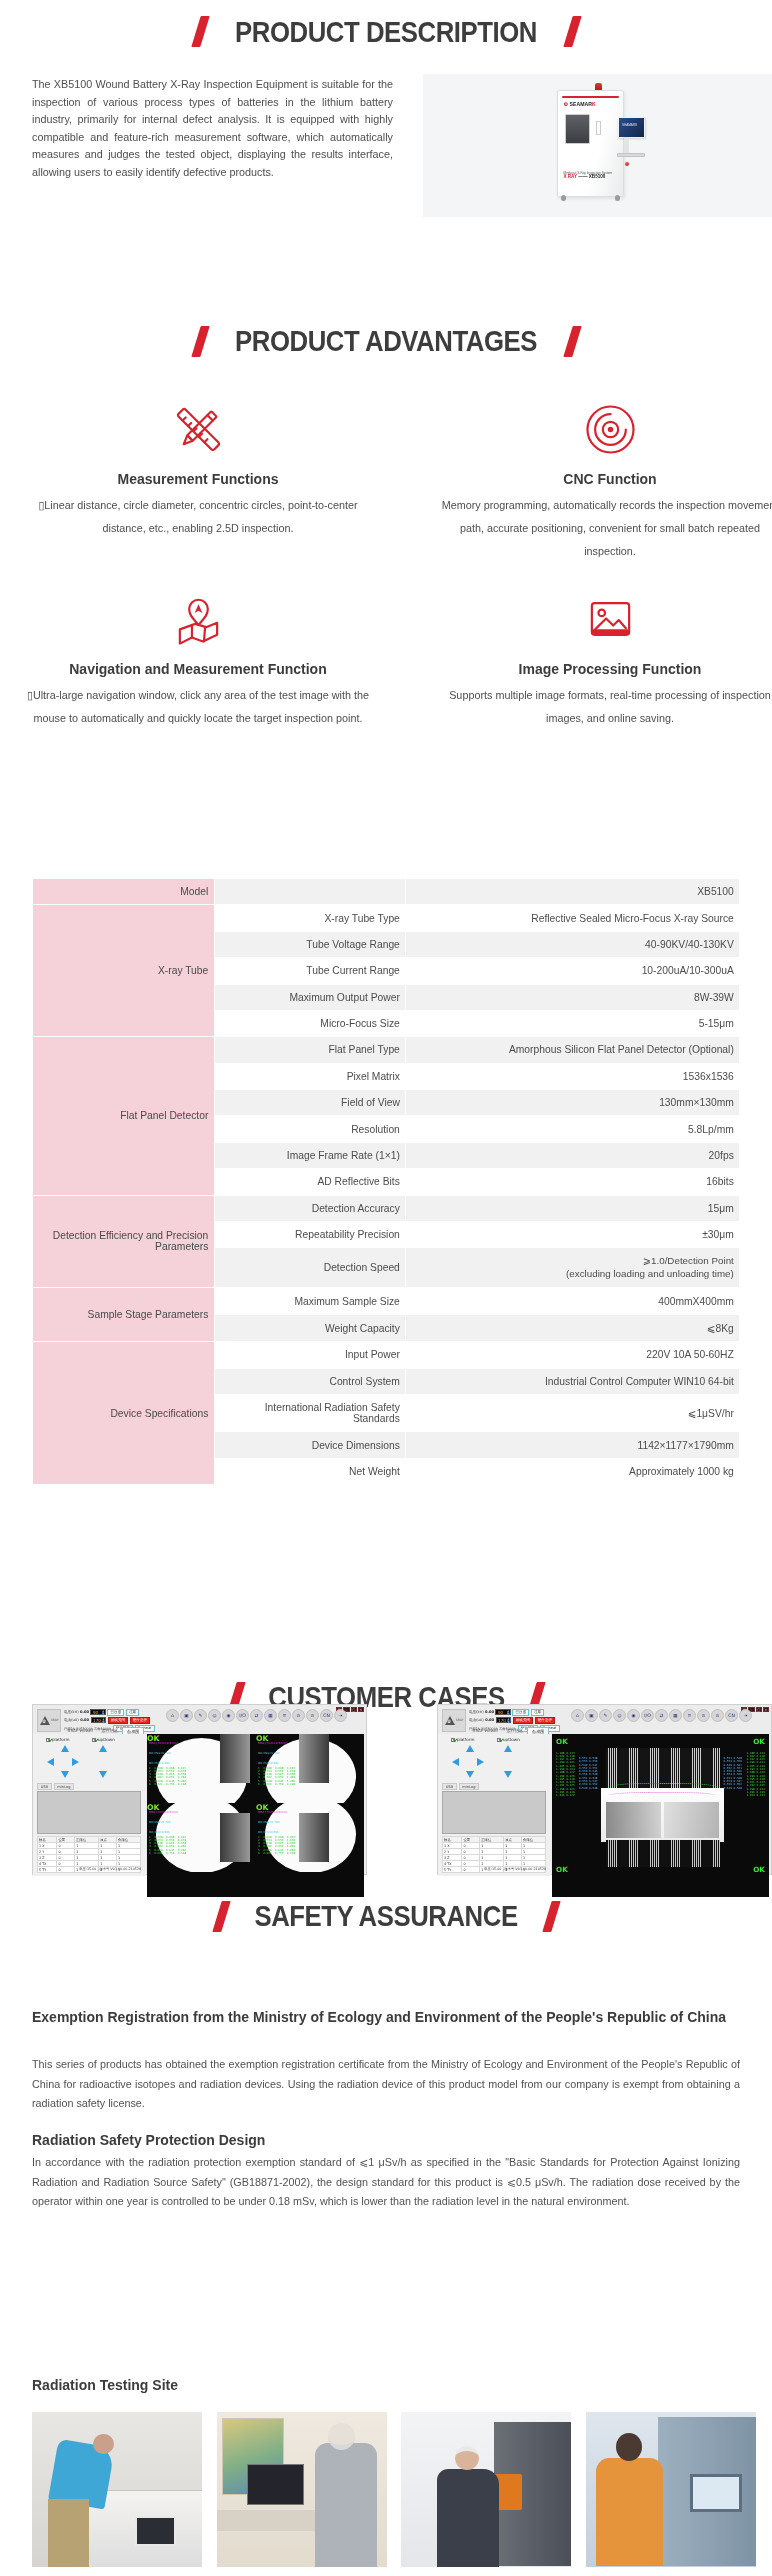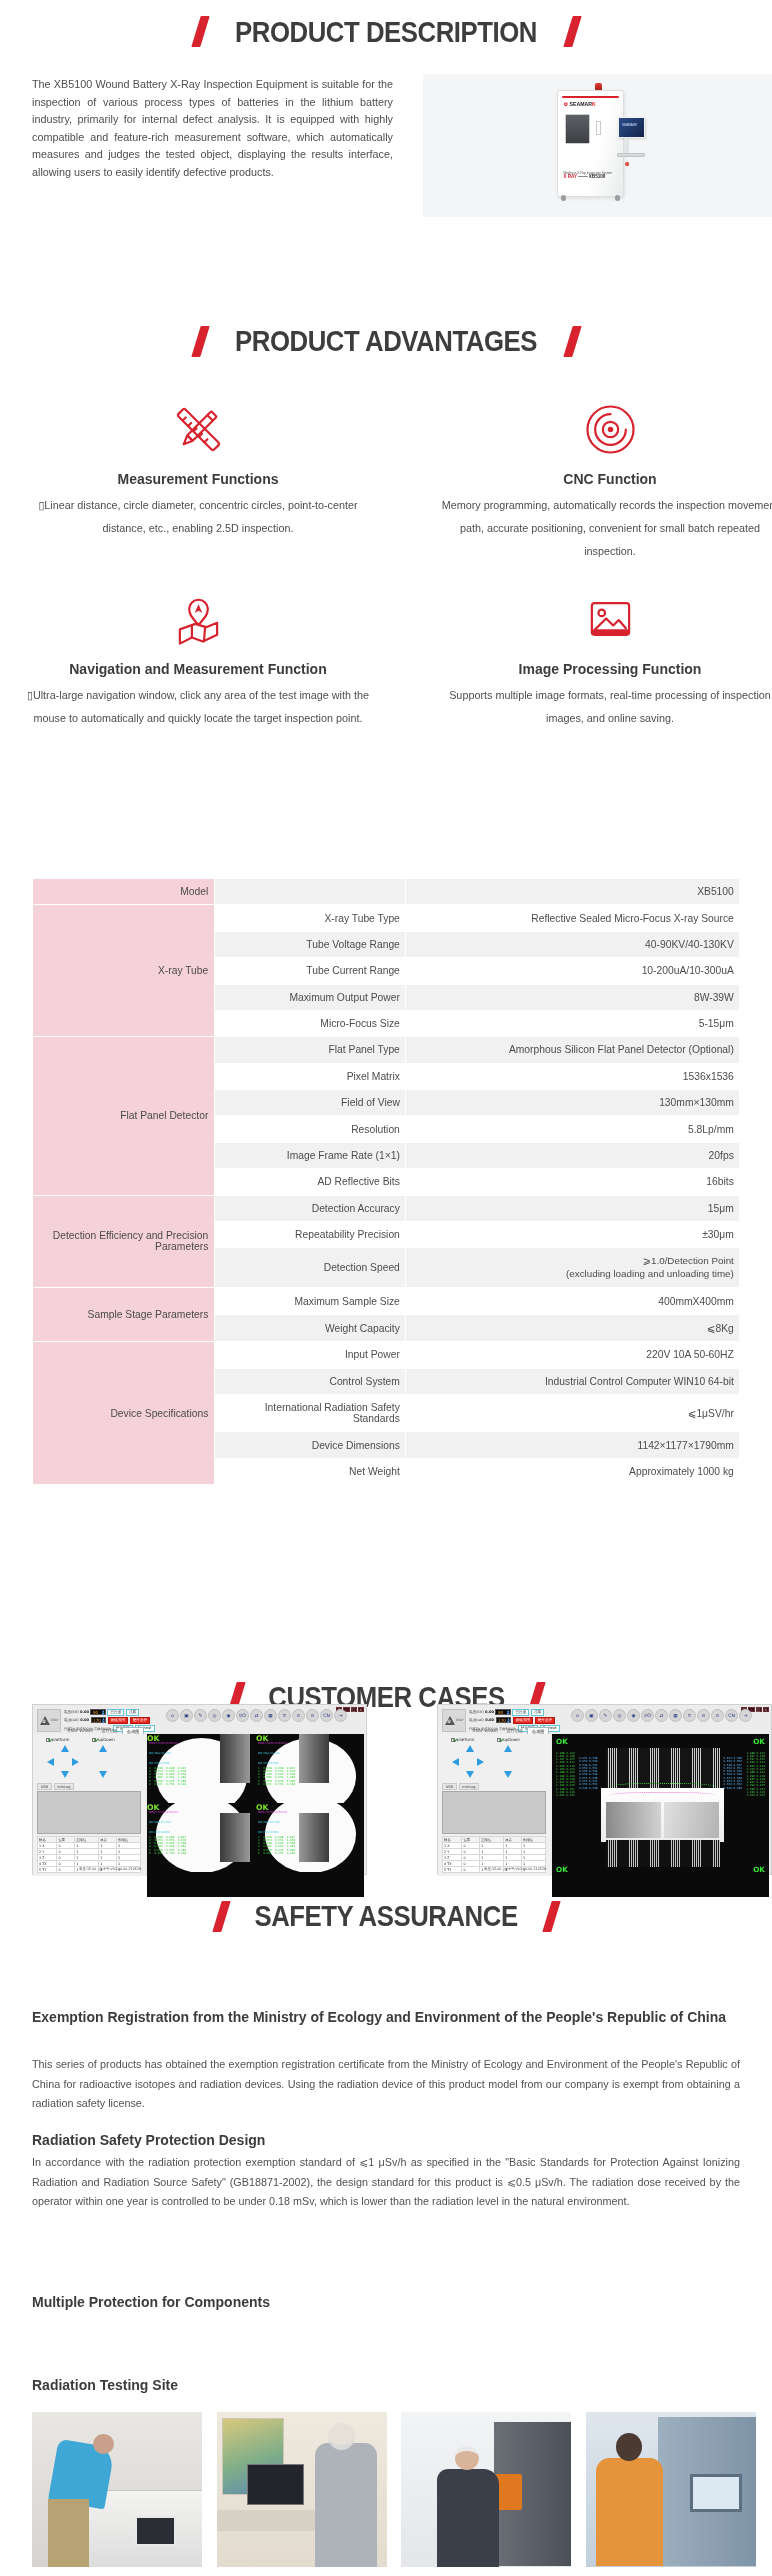--- a/index.html
+++ b/index.html
@@ -718,21 +718,20 @@
     <span class="txt">SAFETY ASSURANCE</span>
     <span class="slash"></span>
   </div>
 
   <h3 class="sf-h" style="top:2006px;">Exemption Registration from the Ministry of Ecology and Environment of the People's Republic of China</h3>
   <p class="sf-b" style="top:2055px;">This series of products has obtained the exemption registration certificate from the Ministry of Ecology and Environment of the People's Republic of China for radioactive isotopes and radiation devices. Using the radiation device of this product model from our company is exempt from obtaining a radiation safety license.</p>
 
   <h3 class="sf-h" style="top:2129px;">Radiation Safety Protection Design</h3>
   <p class="sf-b" style="top:2153px;">In accordance with the radiation protection exemption standard of ⩽1 μSv/h as specified in the "Basic Standards for Protection Against Ionizing Radiation and Radiation Source Safety" (GB18871-2002), the design standard for this product is ⩽0.5 μSv/h. The radiation dose received by the operator within one year is controlled to be under 0.18 mSv, which is lower than the radiation level in the natural environment.</p>
 
-  <h3 class="sf-h" style="top:2291px;">Multiple Protection for Components</h3>
 
   <h3 class="sf-h" style="top:2374px;">Radiation Testing Site</h3>
 
   <div class="photo" style="left:32px; background:linear-gradient(#e9e7e3,#d6d4d0);">
     <div style="left:46px; bottom:0; width:124px; height:77px; background:linear-gradient(#f4f3f1,#ddd); border-top:1.5px solid #c7c7c7;"></div>
     <div style="left:103px; bottom:20.6px; width:41px; height:30px; background:#2a2d33; border:2.1px solid #e8e8e8;"></div>
     <div style="left:20.6px; top:31px; width:57px; height:62px; background:#3fa7d6; border-radius:9.3px 20.6px 3.1px 3.1px; transform:rotate(10deg);"></div>
     <div class="p-head" style="left:61px; top:21.6px; width:20.6px; height:20.6px; background:#c9a18b;"></div>
     <div style="left:15.5px; top:87px; width:41px; height:68px; background:#b7a274;"></div>
   </div>

